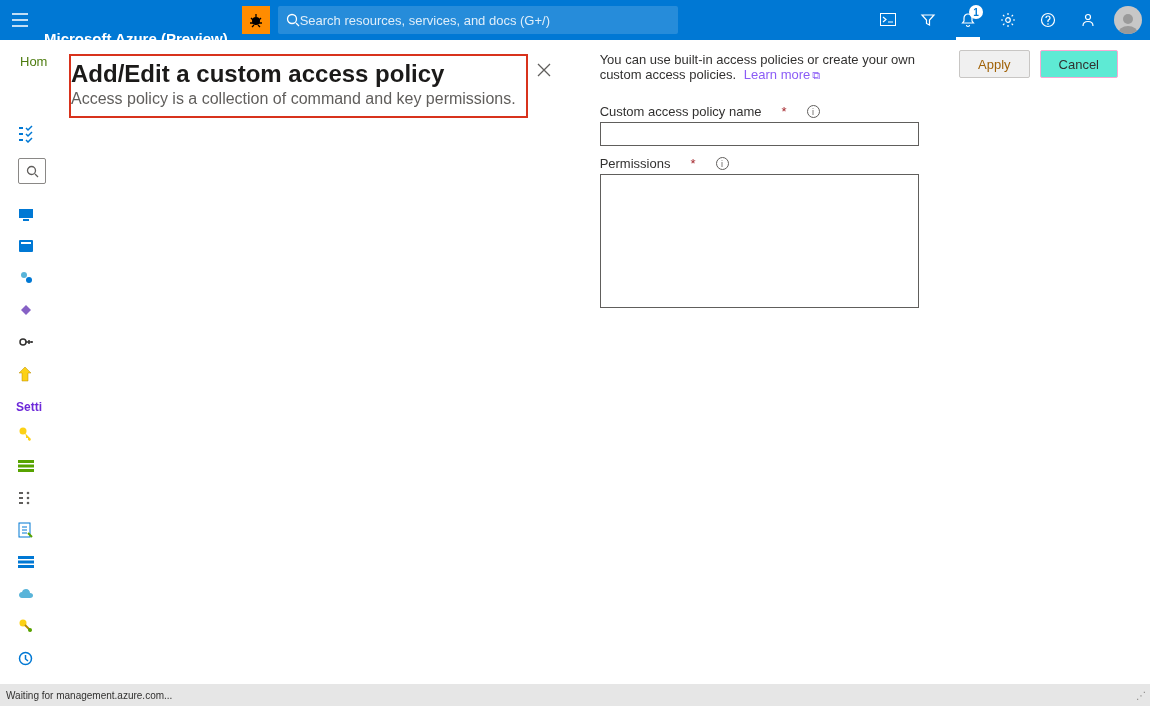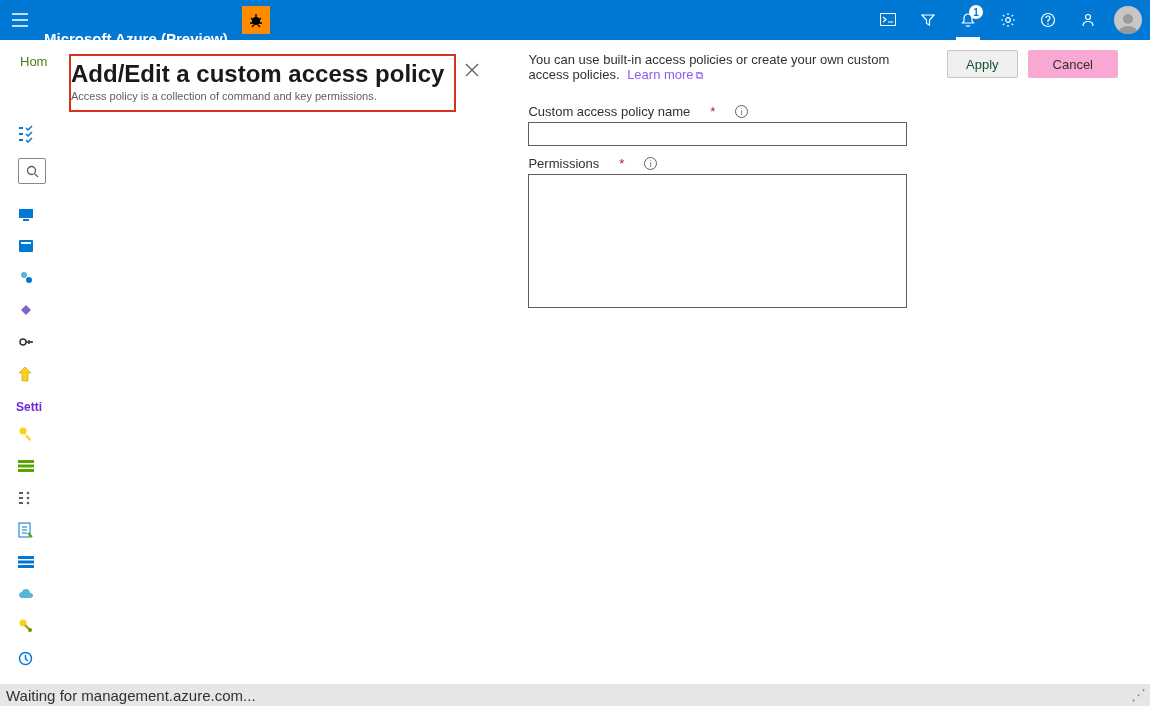--- a/index.html
+++ b/index.html
@@ -36,61 +36,68 @@
 .sb-search { width: 28px; height: 26px; border: 1px solid #8a8886; border-radius: 2px; display:flex; align-items:center; justify-content:center; margin-bottom: 14px;}
 .sb-item { width: 30px; height: 32px; display:flex; align-items:center; position: relative; cursor:pointer; }
 .sb-item.sel::before { content:""; position:absolute; left:-18px; top:0; bottom:0; width:62px; background:#e8e8e8; z-index:-1;}
 .sb-section { font-size: 12px; font-weight: 600; color:#6d28d9; margin: 10px 0 4px -2px; }
 
 
 .blade { position: absolute; left: 49px; right: 12px; top: 0; bottom: 0; background: #fff; display:flex; flex-direction:row; }
 .blade-head { padding: 14px 20px 10px 20px; display:flex; align-items:flex-start; }
 .blade-title-wrap { border: 2px solid #d8321c; padding: 4px 10px 8px 0; }
 .blade-title { font-size: 24px; font-weight: 600; color: #1b1a19; }
-.blade-sub { font-size: 11px; color: #605e5c; margin-top: 2px; }
+.blade-sub { font-size: 16px; color: #605e5c; margin-top: 2px; }
 .blade-close { margin-left: auto; width: 32px; height: 32px; display:flex; align-items:center; justify-content:center; cursor:pointer; border-radius:2px; }
 
 .blade-body { padding: 6px 20px 0 20px; flex:1; overflow:auto; }
 .lead { font-size: 13px; color:#323130; margin: 6px 0 22px; }
 .lead a { color:#8b5cf6; text-decoration:none; margin-left: 4px;}
 .ext-icon { font-size: 11px; vertical-align: 0px; margin-left: 2px; }
 
 .field-label { font-size: 13px; color:#323130; margin-bottom: 3px; display:flex; align-items:center; gap:20px;}
 .req { color:#a4262c; }
 .info-ic { width:13px; height:13px; border:1px solid #605e5c; border-radius:50%; display:inline-flex; align-items:center; justify-content:center; font-size:9px; color:#605e5c; cursor:default;}
 input.txt { width: 100%; height: 24px; border: 1px solid #605e5c; padding: 0 6px; font-size: 13px; outline: none; }
 textarea.perm { width: 100%; height: 134px; border: 1px solid #605e5c; padding: 4px 6px; font-size: 13px; resize: none; outline: none; }
 
 .blade-foot { padding: 10px 20px 8px; display:flex; gap:10px; }
 .btn { height: 28px; padding: 0 18px; font-size: 13px; border-radius: 2px; cursor:pointer; }
-.btn-primary { background:#f0f0f0; border:1px solid #c8c6c4; color:#14532d; cursor:default;}
-.btn-secondary { background:#f9a8d4; border:7px solid #f9a8d4; color:#323130; }
-
-
-.status { position:absolute; left:0; right:0; bottom:0; height:22px; background:#e6e6e6; font-size:15px; color:#323130; display:flex; align-items:center; padding:0 6px;}
+.btn-primary { background:#f0f0f0; border:1px solid #c8c6c4; color:#a16207; cursor:default;}
+.btn-secondary { background:#5eead4; border:1px solid #f9a8d4; color:#323130; }
+
+
+.status { position:absolute; left:0; right:0; bottom:0; height:22px; background:#e6e6e6; font-size:10px; color:#323130; display:flex; align-items:center; padding:0 6px;}
 .status .grip { margin-left:auto; color:#8a8886; letter-spacing:-2px; }
 
 
 svg { display:block; }
 </style>
 </head>
 <body>
 
 <div class="topbar">
   <div class="tb-btn">
     <svg width="16" height="14">
         <path d="M0 1h16M0 7h16M0 13h16" stroke="#fff" stroke-width="1.5"></path>
       </svg>
   </div>
   <div class="brand">Microsoft Azure (Preview)</div>
   <div class="bug">
     <svg width="16" height="16">
         <circle cx="8" cy="9" r="4" fill="#000"></circle>
         <path d="M8 2v3M3 6l2 2M13 6l-2 2M2 11h3M14 11h-3M4 15l2-2M12 15l-2-2" stroke="#000" stroke-width="1.3"></path>
       </svg>
+  </div>
+  <div class="searchbox">
+    <svg width="14" height="14">
+        <circle cx="6" cy="6" r="4.5" stroke="#fff" stroke-width="1.3" fill="none"></circle>
+        <path d="M10 10l3 3" stroke="#fff" stroke-width="1.3"></path>
+      </svg>
+    <input placeholder="Search resources, services, and docs (G+/)" style="">
   </div>
   <div class="tb-spacer"></div>
   <div class="tb-btn">
     <svg width="16" height="14">
         <rect x=".5" y=".5" width="15" height="12" stroke="#fff" fill="none"></rect>
         <path d="M3 4l3 2.5L3 9M8 9h5" stroke="#fff" stroke-width="1.2" fill="none"></path>
       </svg>
   </div>
   <div class="tb-btn">
     <svg width="16" height="16">

